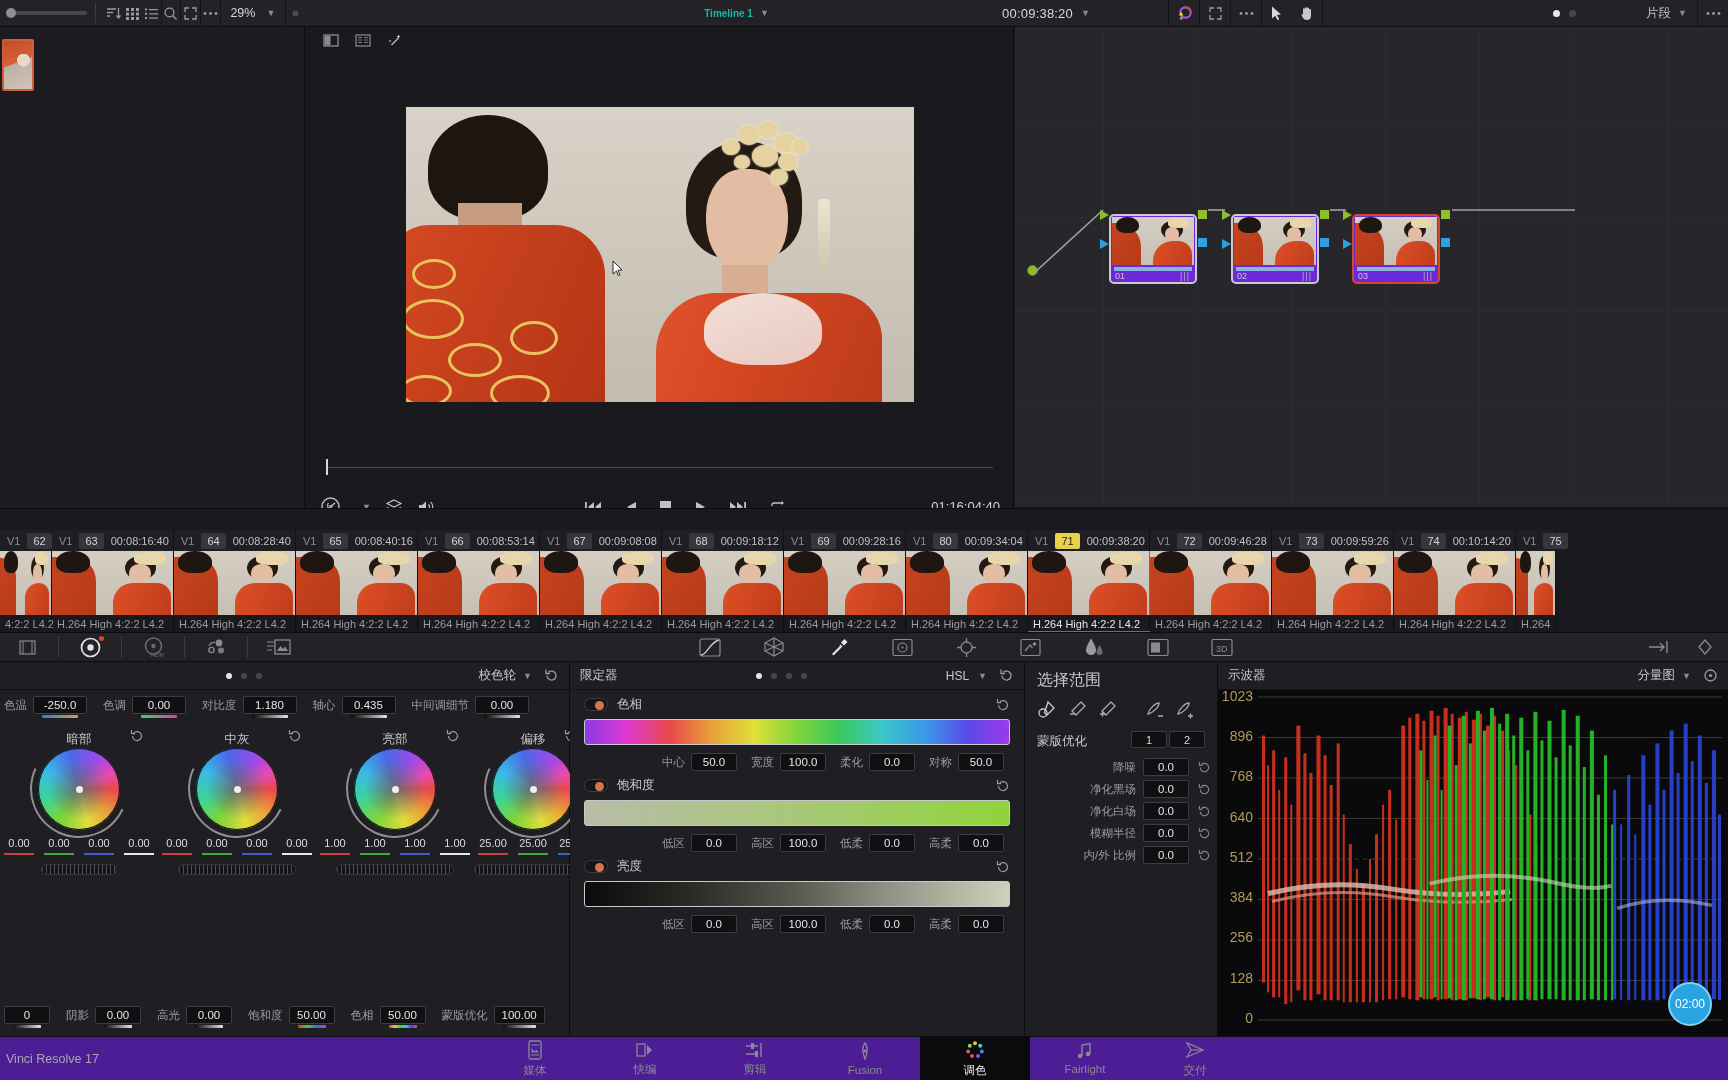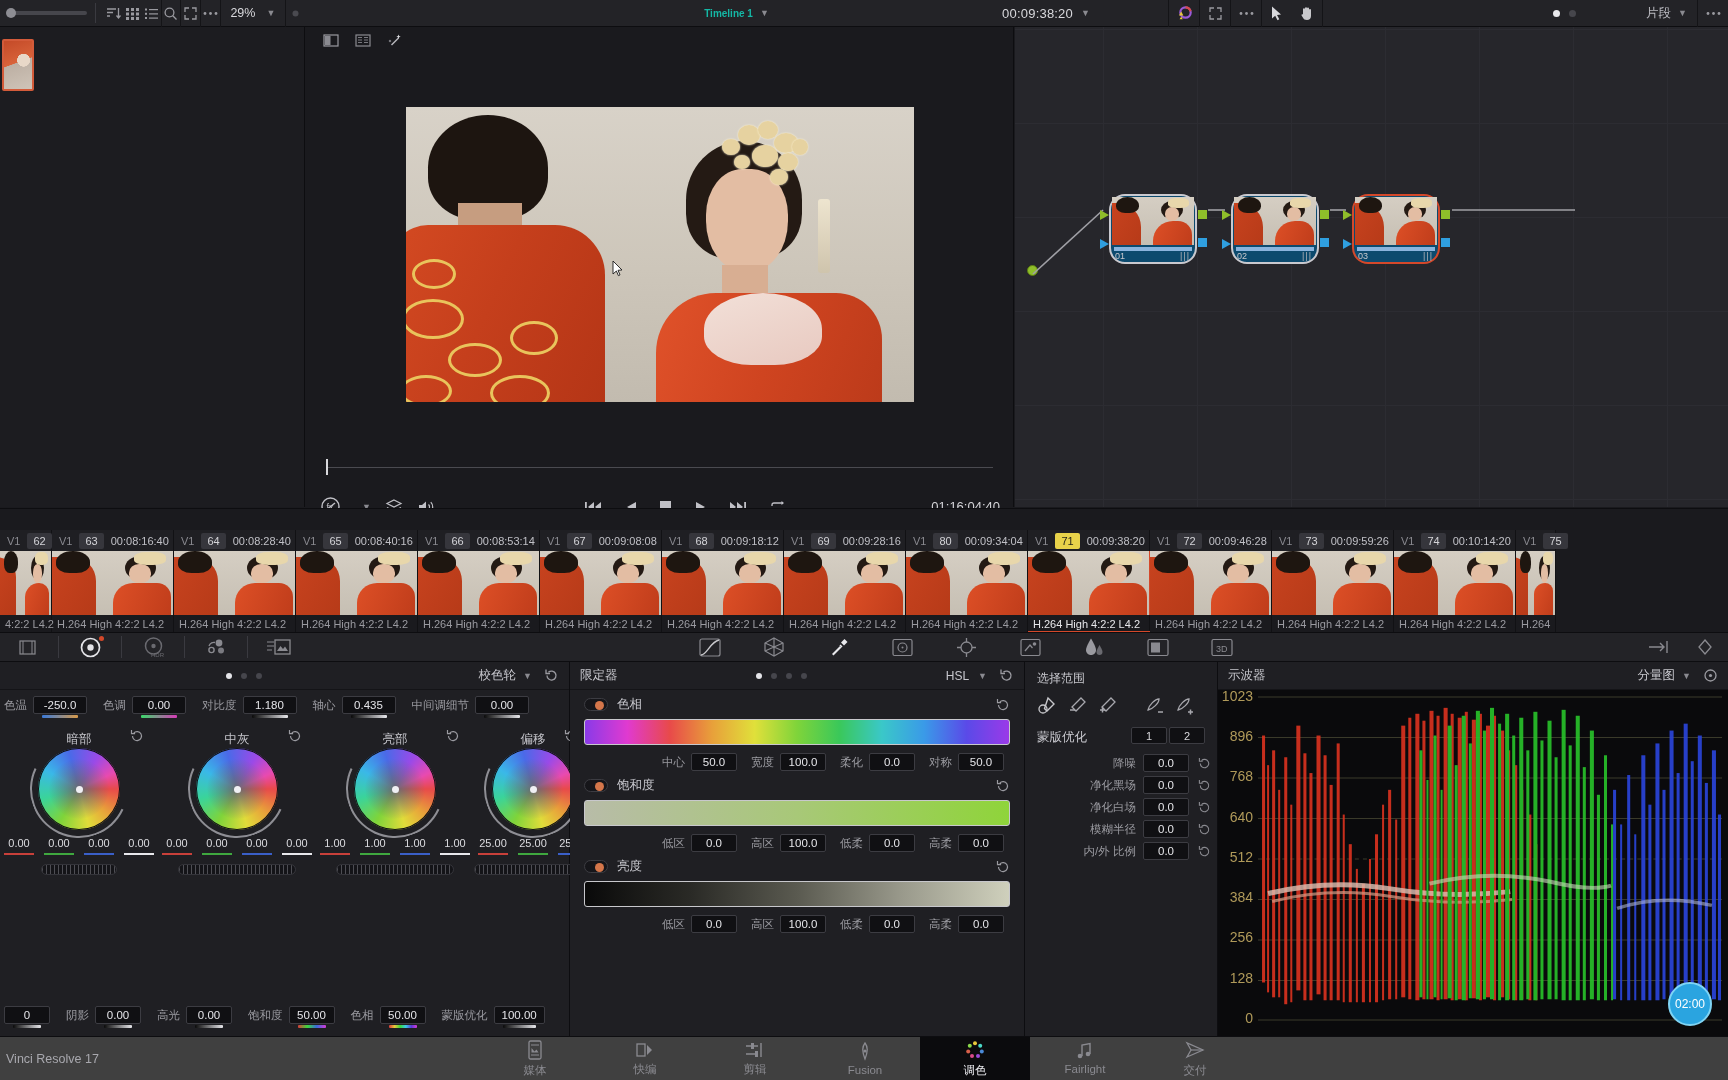--- a/index.html
+++ b/index.html
@@ -92,22 +92,22 @@
 
   
   .nodepane { position:absolute; left:1015px; top:27px; width:713px; height:480px;
     background:#26262b; overflow:hidden; }
   .ngrid { position:absolute; inset:0;
     background-image:linear-gradient(#2c2c32 1px, transparent 1px),
                      linear-gradient(90deg,#2c2c32 1px, transparent 1px);
     background-size:94px 94px; background-position:-6px 2px; }
   .srcdot { position:absolute; left:1027px; top:265px; width:11px; height:11px; border-radius:50%;
     background:#8fbe2a; border:1px solid #5c7d14; }
-  .node { position:absolute; width:88px; height:70px; background:#0c4a6e;
-    border:2px solid #c9c9cf; border-radius:16px; }
+  .node { position:absolute; width:88px; height:70px; background:#6d28d9;
+    border:2px solid #c9c9cf; border-radius:5px;margin-top:20px; }
   .node.sel { border-color:#d4482a; }
   .node .nimg { position:absolute; left:1px; top:1px; right:1px; height:48px; overflow:hidden; background:#000; }
   .node .nbar { position:absolute; left:3px; right:3px; top:51px; height:4px; background:#8ab4dd; }
   .node .nlab { position:absolute; left:4px; bottom:1px; font-size:9px; color:#c8c8cc; }
   .node .nicons { position:absolute; right:5px; bottom:1px; font-size:9px; color:#b4b4b8; letter-spacing:1px;}
   .port { position:absolute; width:9px; height:9px; }
   .port.in-g { border-left:9px solid #8fbe2a; border-top:5px solid transparent; border-bottom:5px solid transparent; width:0;height:0;}
   .port.out-g { width:9px;height:9px; background:#8fbe2a; }
   .port.in-b { border-left:9px solid #2f9fe0; border-top:5px solid transparent; border-bottom:5px solid transparent; width:0;height:0;}
   .port.out-b { width:9px;height:9px; background:#2f9fe0; }
@@ -210,41 +210,41 @@
   .q-name { color:#c8c8ce; font-size:12.5px; }
   .q-reset { margin-left:auto; }
   .gradbar { height:26px; border-radius:3px; border:1px solid #c8c8cc; }
   .grad-hue { background:linear-gradient(90deg,#8a3ae8,#e03ad0,#e84a4a,#e8a03a,#e0e03a,#7fd43a,#3ac85a,#3ac8c8,#3a9ae8,#5a4ae8,#9a3ae8); }
   .grad-sat { background:linear-gradient(90deg,#b8bca8,#a8c878,#8fd43a); }
   .grad-lum { background:linear-gradient(90deg,#0a0a0a,#2a2a26,#5a5a50,#9a9a8c,#cfd0bc); }
   .q-vals { display:flex; justify-content:flex-end; gap:14px; margin-top:8px; padding-right:6px; }
 
   
   .srp { width:193px; }
-  .sr-title { color:#c8c8ce; font-size:12px; padding:8px 0 8px 12px; }
+  .sr-title { color:#c8c8ce; font-size:16px; padding:8px 0 8px 12px; }
   .sr-tools { display:flex; gap:11px; padding:0 12px 10px 12px; align-items:center; }
   .sr-sub { color:#c8c8ce; font-size:12.5px; padding:4px 0 6px 12px; }
   .sr-row { display:flex; align-items:center; justify-content:flex-end; padding:0 6px 0 0; height:22px; }
   .sr-row .lb { color:#9a9aa0; font-size:11.5px; margin-right:7px; }
   .sr-ab { display:flex; gap:2px; padding:0 6px 6px 0; justify-content:flex-end; }
   .abbtn { width:36px; height:17px; background:#101013; border:1px solid #3c3c42; color:#d8d8dc;
      font-size:11px; display:flex; align-items:center; justify-content:center; border-radius:2px;}
 
   
   .scp { width:510px; border-right:none; }
   .scope-body { position:absolute; left:0; top:28px; right:0; bottom:0; background:#0a0a0c; }
   .scope-axis { position:absolute; left:0; top:0; width:40px; height:100%; }
   .scope-axis div { position:absolute; right:5px; color:#b09a5a; font-size:14px; transform:translateY(-50%); }
   .scope-plot { position:absolute; left:40px; right:6px; top:6px; bottom:14px; }
   .badge { position:absolute; right:16px; bottom:10px; width:44px; height:44px; border-radius:50%;
      background:#2aa4e0; color:#fff; font-size:12px; display:flex; align-items:center; justify-content:center;
      border:2px solid #7fd4f4; }
 
   
-  .botnav { position:absolute; left:0; top:1036px; width:1728px; height:44px; background:#404040;
+  .botnav { position:absolute; left:0; top:1036px; width:1728px; height:44px; background:#4c1d95;
      border-top:1px solid #0d0d10; display:flex; align-items:center; }
   .brand { color:#a8a8ae; font-size:12.5px; padding-left:6px; width:480px; }
   .navitems { display:flex; }
   .navitem { width:110px; height:44px; display:flex; flex-direction:column; align-items:center;
      justify-content:center; gap:3px; color:#8a8a90; font-size:11.5px; }
   .navitem.active { background:#0b0b0d; color:#e8e8ec; }
 </style>
 </head>
 <body>
 

